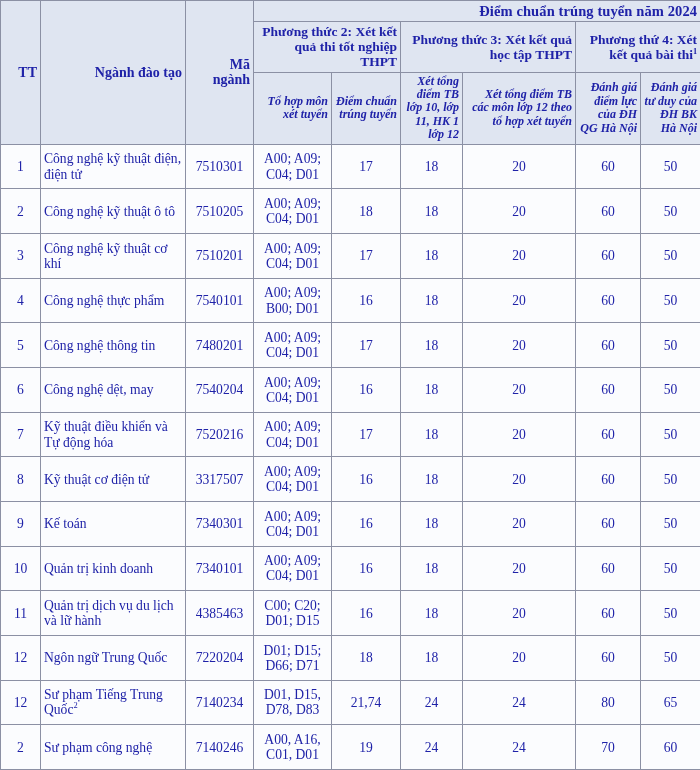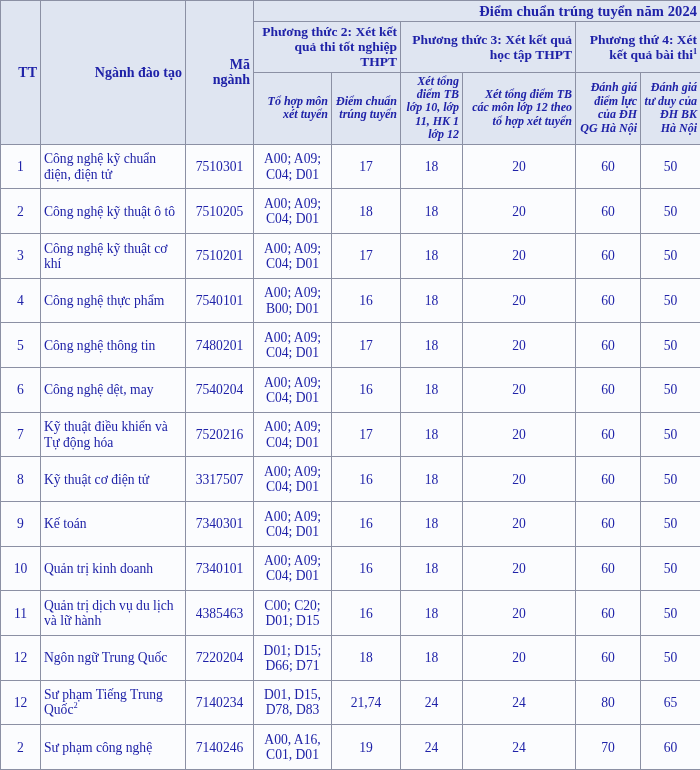--- a/index.html
+++ b/index.html
@@ -126,21 +126,21 @@
       <th class="hdr-sub">Xét tổng điểm TB lớp 10, lớp 11, HK 1 lớp 12</th>
       <th class="hdr-sub">Xét tổng điểm TB các môn lớp 12 theo tổ hợp xét tuyển</th>
       <th class="hdr-sub">Đánh giá điểm lực của ĐH QG Hà Nội</th>
       <th class="hdr-sub">Đánh giá tư duy của ĐH BK Hà Nội</th>
     </tr>
   </thead>
 
   <tbody id="table-body">
       <tr>
         <td class="c-tt">1</td>
-        <td class="c-name">Công nghệ kỹ chuẩn điện, điện tử</td>
+        <td class="c-name">Công nghệ kỹ thuật điện, điện tử</td>
         <td class="c-code">7510301</td>
         <td class="c-combo">A00; A09; C04; D01</td>
         <td class="c-score">17</td>
         <td class="c-score">18</td>
         <td class="c-score">20</td>
         <td class="c-score">60</td>
         <td class="c-score">50</td>
       </tr>
       <tr>
         <td class="c-tt">2</td>

